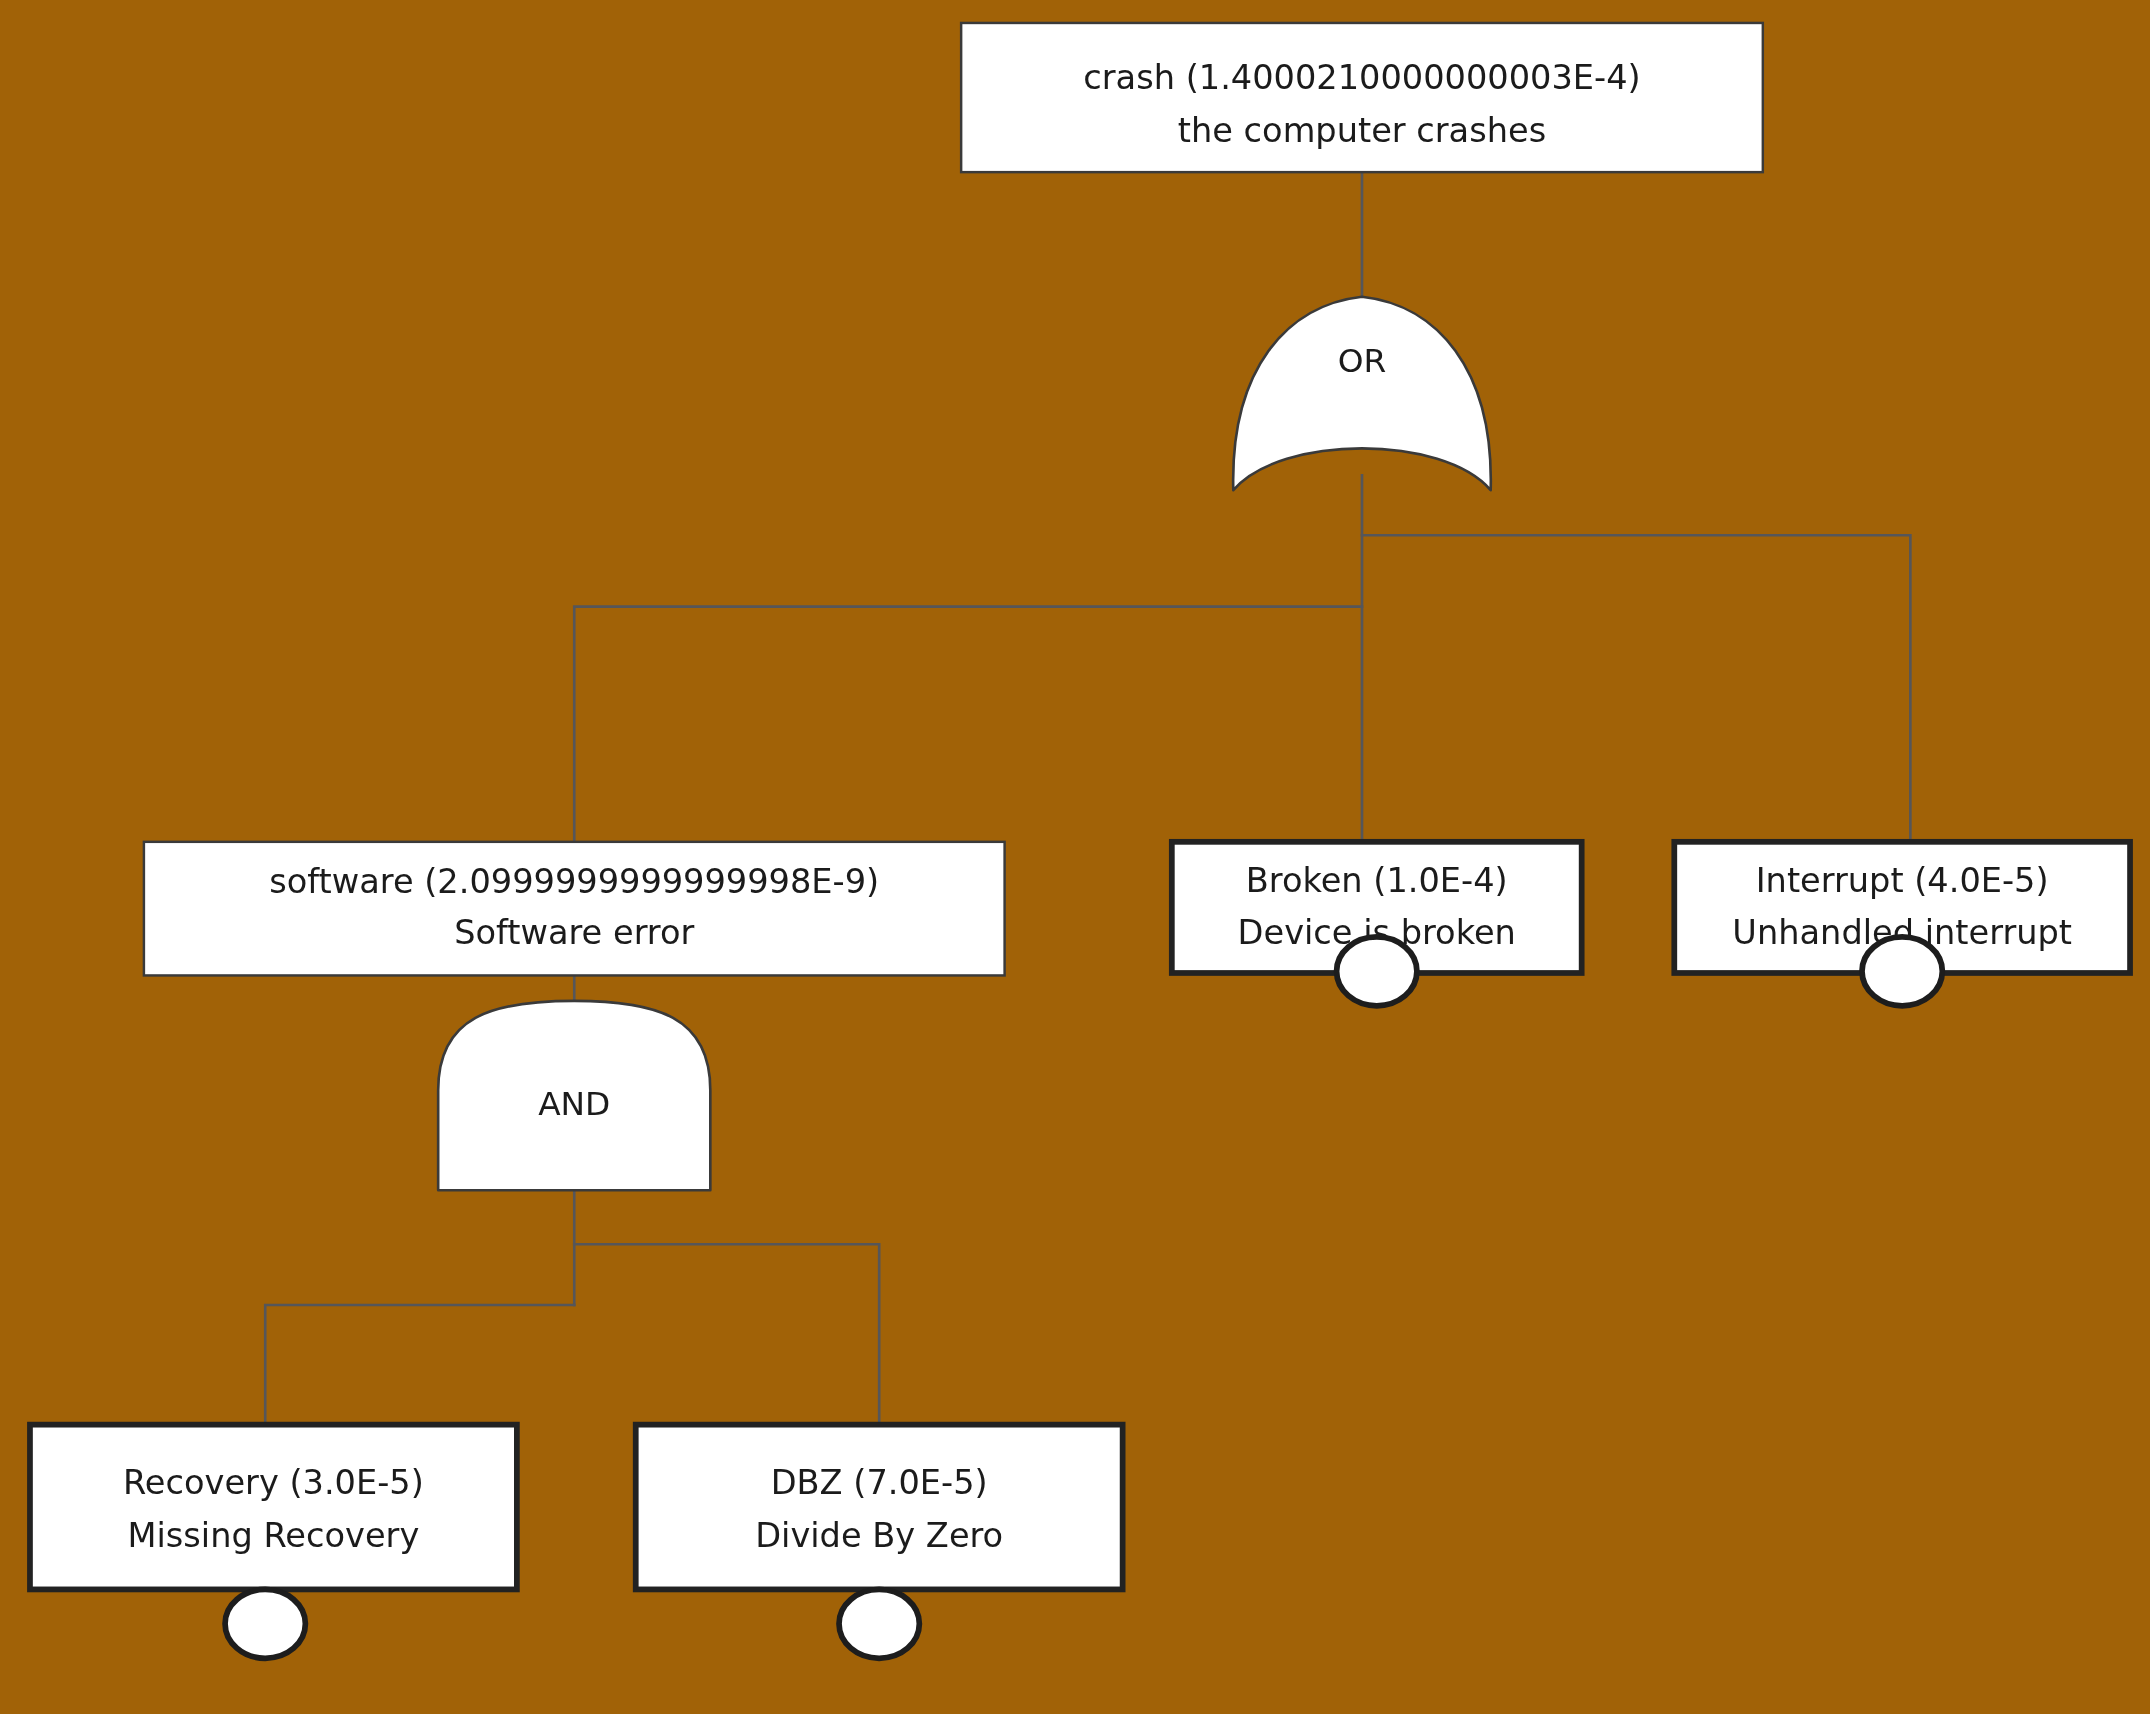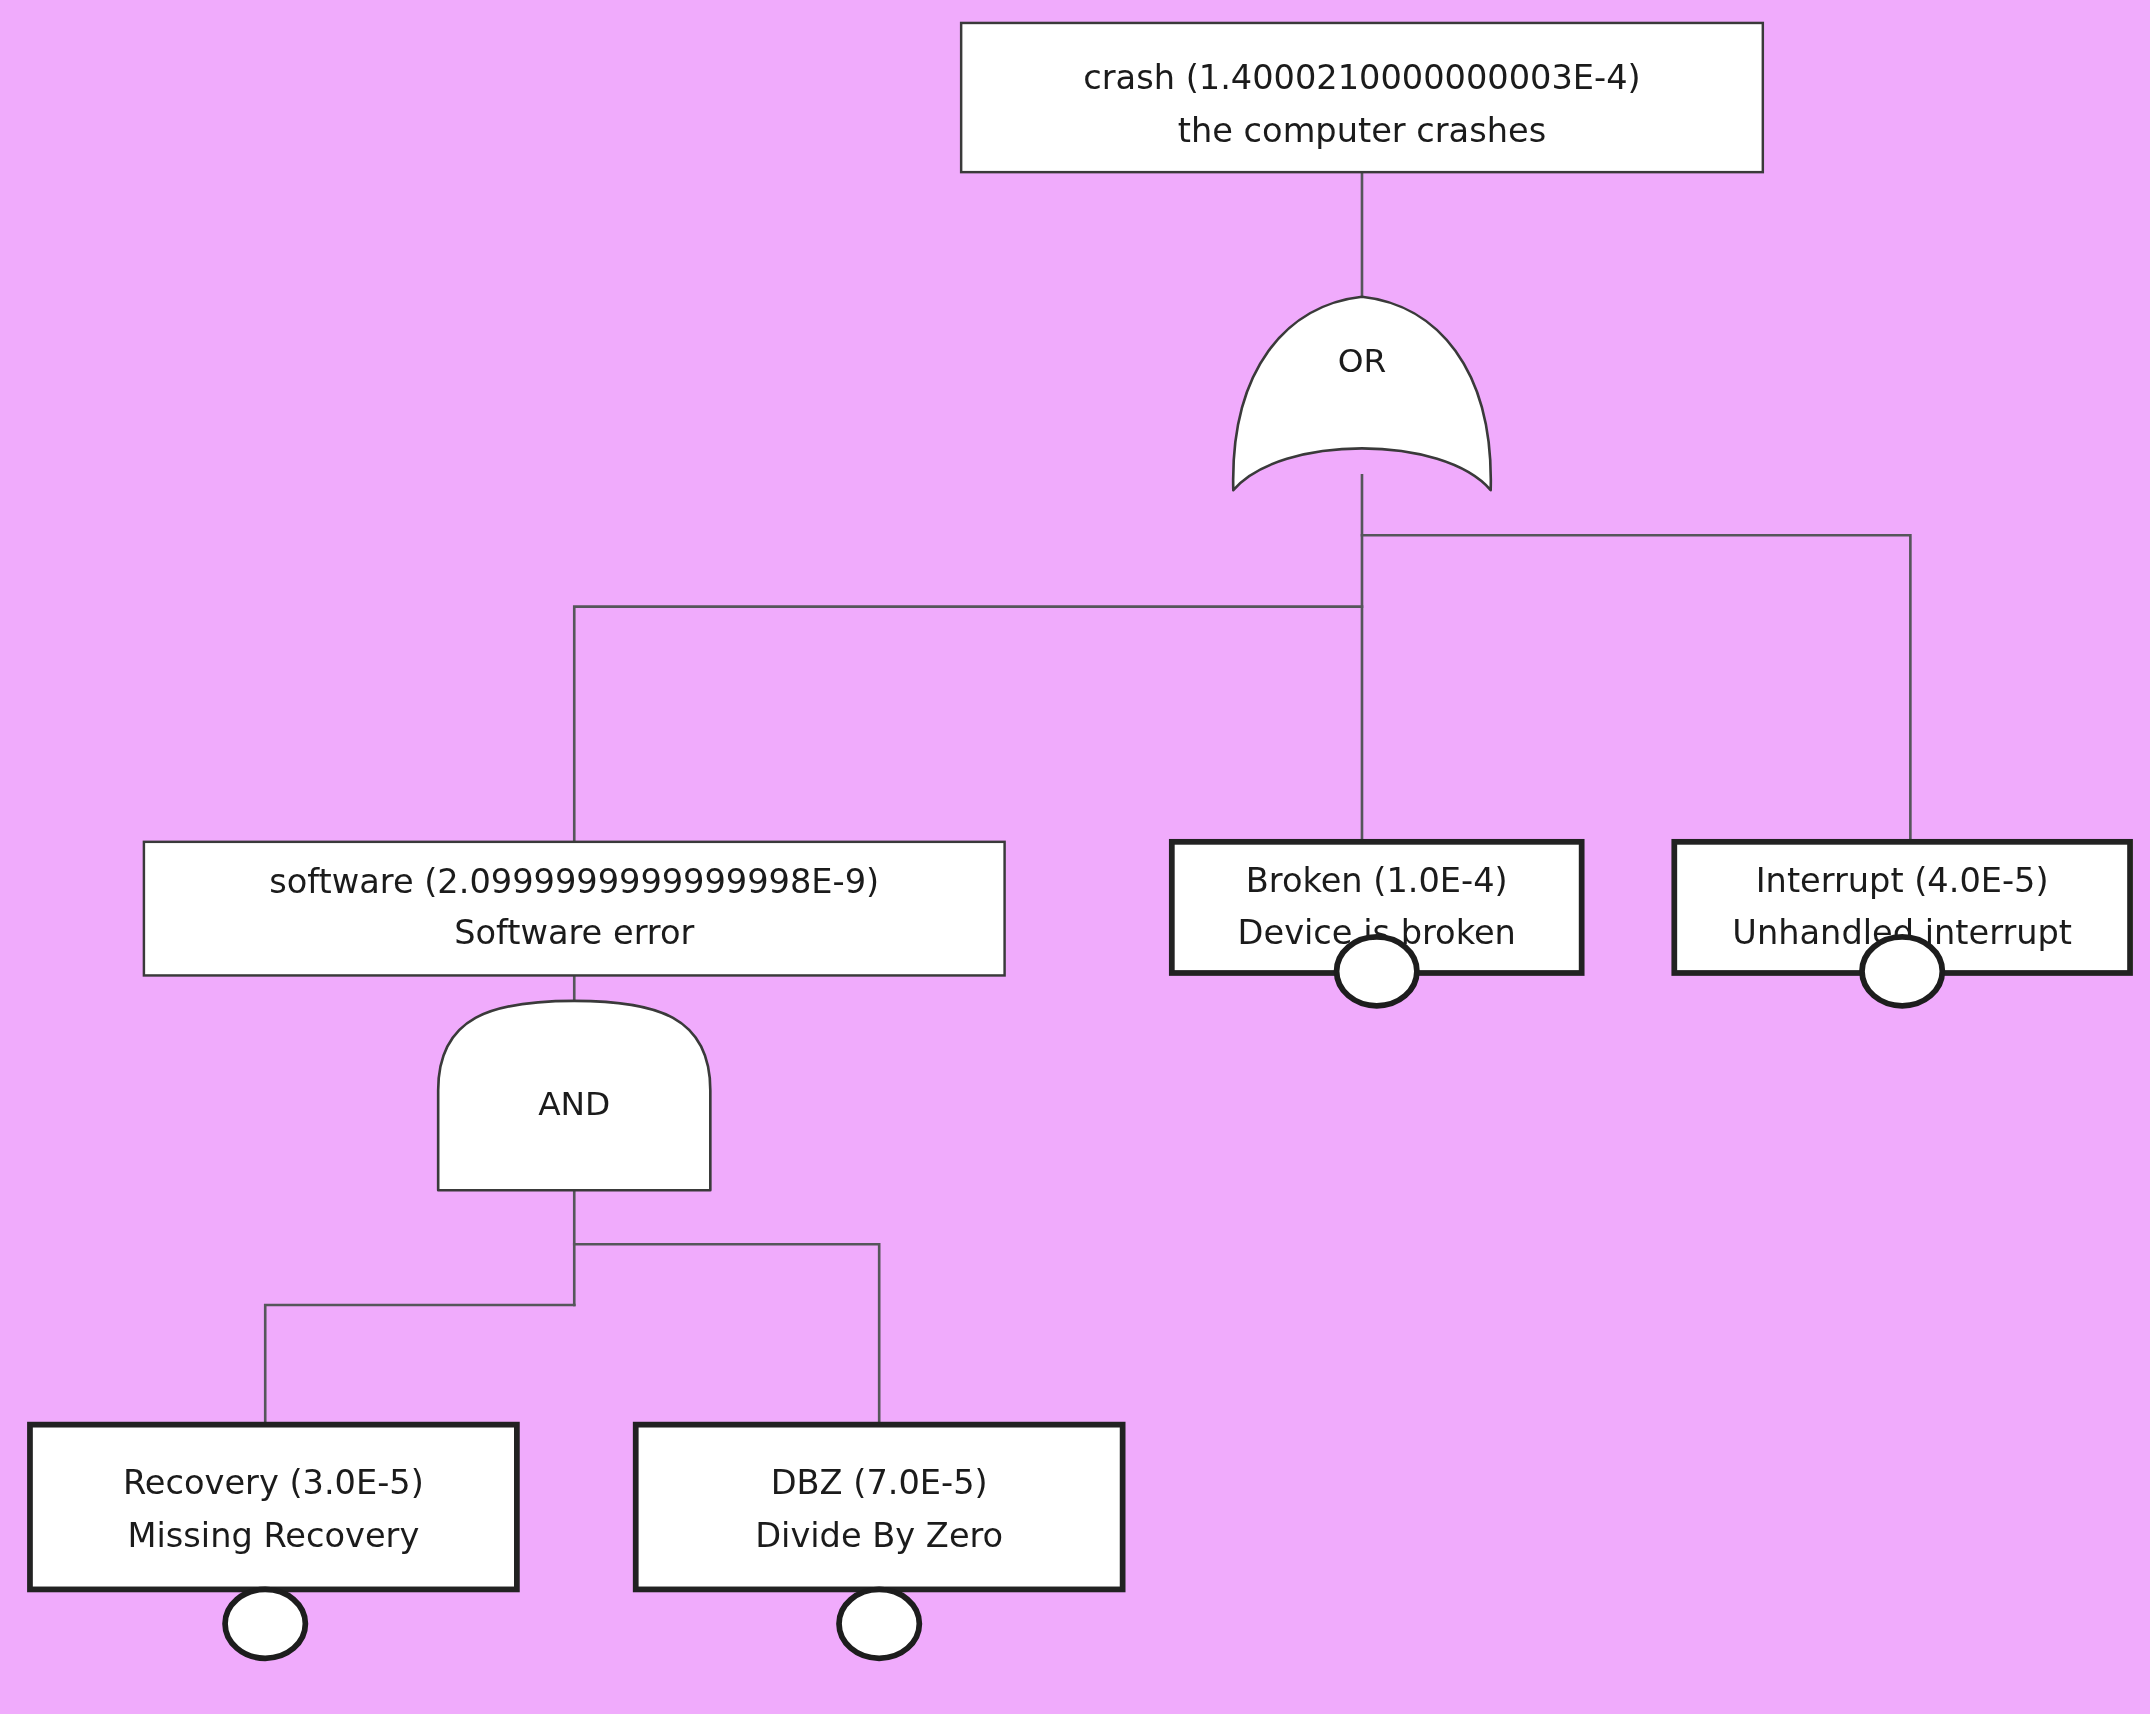--- a/index.html
+++ b/index.html
@@ -4,21 +4,21 @@
 <style>
   html, body {
     margin: 0;
     padding: 0;
     background: #ffffff;
   }
   #canvas {
     position: relative;
     width: 2151px;
     height: 1714px;
-    background: #f0abfc;
+    background: #a16207;
     font-family: "DejaVu Sans", sans-serif;
     overflow: hidden;
   }
   svg#tree {
     position: absolute;
     left: 0;
     top: 0;
     width: 2151px;
     height: 1714px;
     display: block;

